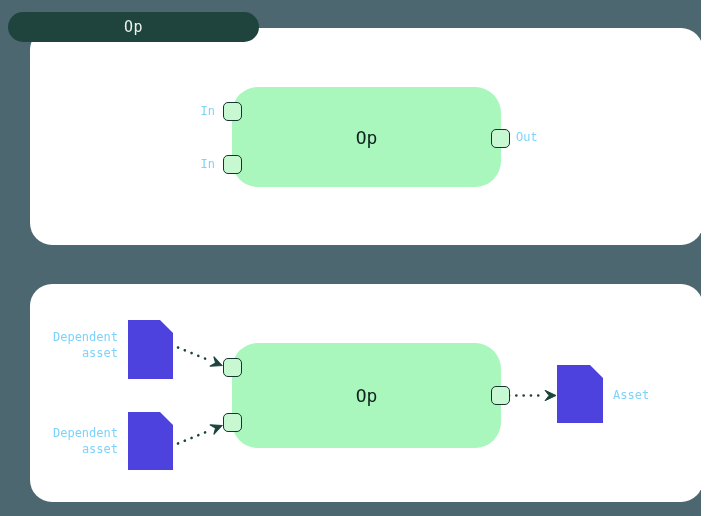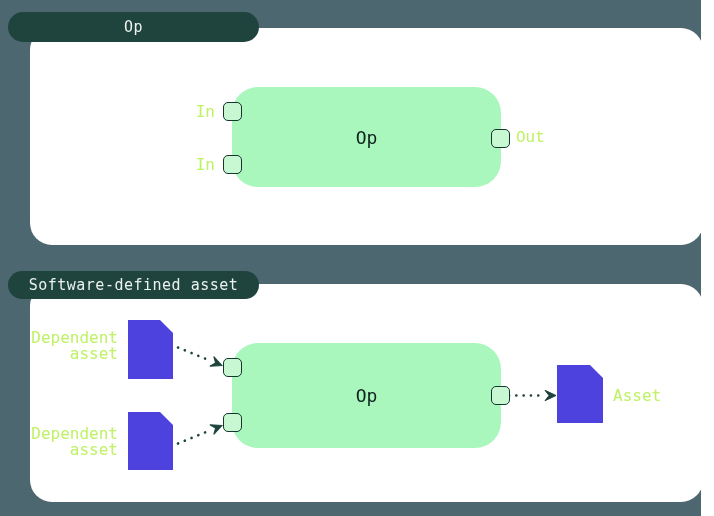--- a/index.html
+++ b/index.html
@@ -32,21 +32,21 @@
   .opbox2 { top:343px; height:105px; }
   .port {
     position:absolute; width:19px; height:19px; box-sizing:border-box;
     background:#C7F8D2; border:1.5px solid #16352E; border-radius:5px; z-index:4;
   }
   .doc {
     position:absolute; background:#4D42DE; z-index:2;
     clip-path: polygon(0 0, calc(100% - 13px) 0, 100% 13px, 100% 100%, 0 100%);
   }
   .lbl {
-    position:absolute; font-size:16px; color:#bef264; line-height:15.5px; z-index:2;
+    position:absolute; font-size:12px; color:#7dd3fc; line-height:15.5px; z-index:2;
     white-space:nowrap;
   }
   .lbl.right { text-align:right; }
   .arrows { position:absolute; left:0; top:0; z-index:2; }
 </style>
 </head>
 <body>
 
 <div class="stage">
 
@@ -60,23 +60,20 @@
   </div>
 
   <div class="port" style="left:223px; top:102px;"></div>
   <div class="port" style="left:223px; top:155px;"></div>
   <div class="port" style="left:491px; top:129px;"></div>
 
   <div class="lbl right" style="left:125px; top:104px; width:90px;">In</div>
   <div class="lbl right" style="left:125px; top:157px; width:90px;">In</div>
   <div class="lbl" style="left:516px; top:131px;font-family:Liberation Mono, monospace;">Out</div>
 
-  <div class="tab tab2">
-    <span>Software-defined asset</span>
-  </div>
   <div class="panel panel2"></div>
 
   <div class="opbox opbox2">
     <span>Op</span>
   </div>
 
   <div class="port" style="left:223px; top:358px;"></div>
   <div class="port" style="left:223px; top:413px;"></div>
   <div class="port" style="left:491px; top:386px;"></div>
 

